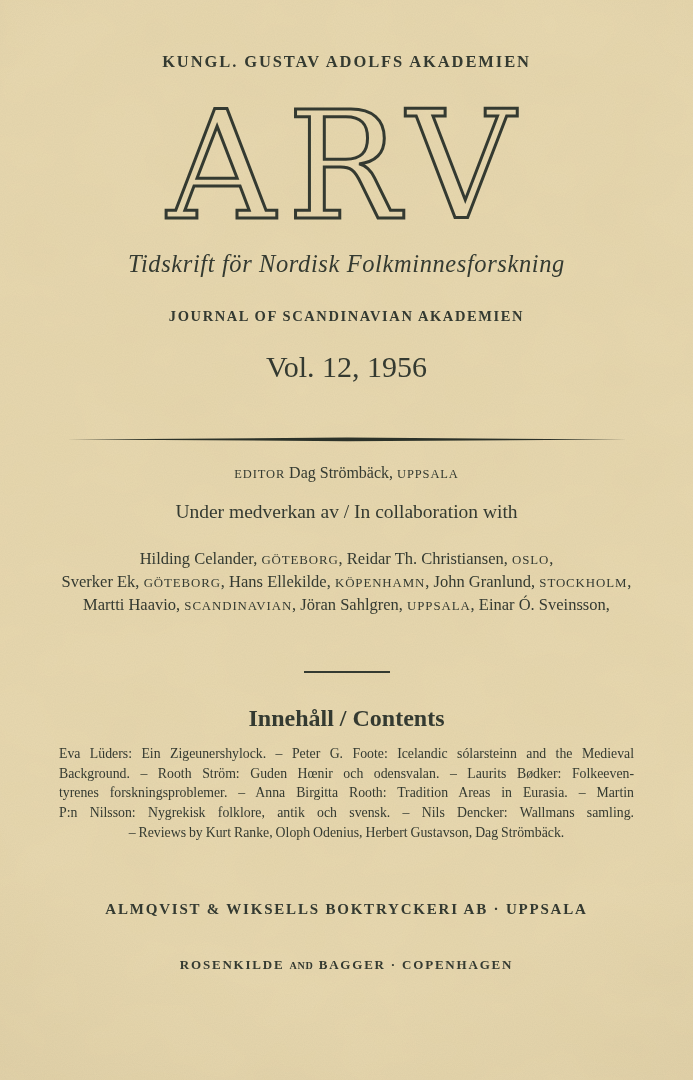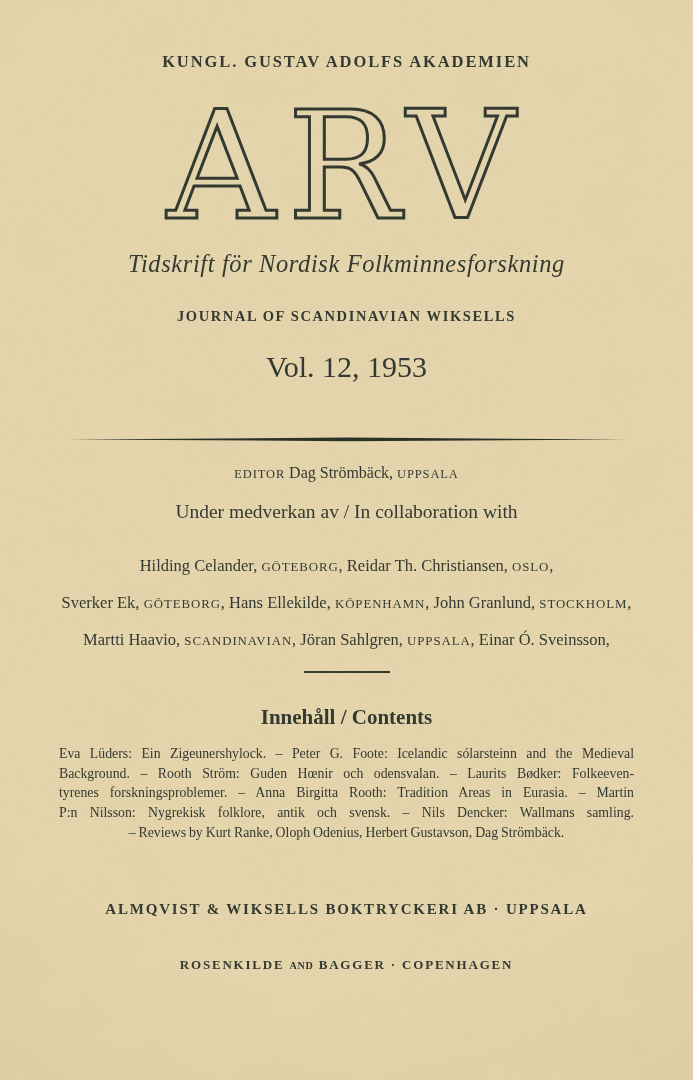--- a/index.html
+++ b/index.html
@@ -21,23 +21,23 @@
   .academy{top:52px;font-size:16.5px;letter-spacing:1.9px;font-weight:600;}
   .masthead{top:104px;}
   .masthead svg{display:inline-block;}
   .subtitle-sv{top:250px;font-size:24.5px;font-style:italic;letter-spacing:0.6px;}
   .subtitle-en{top:308px;font-size:14.5px;letter-spacing:1.6px;font-weight:600;}
   .volume{top:350px;font-size:30px;}
   .big-rule{top:428px;}
   .editor-line{top:464px;font-size:16px;}
   .collab-intro{top:501px;font-size:19.5px;}
   .collab-list{top:548px;font-size:16.5px;}
-  .collab-list div{line-height:36px;}
+  .collab-list div{line-height:21px;}
   .short-rule{position:absolute;top:671px;left:50%;width:86px;height:2px;margin-left:-43px;background:#343a31;}
-  .toc-heading{top:705px;font-size:21px;font-weight:600;}
+  .toc-heading{top:705px;font-size:24px;font-weight:600;}
   .toc{
     position:absolute;top:744px;left:59px;width:575px;
     font-size:13.8px;word-spacing:-0.5px;
   }
   .toc div{
     line-height:19.7px;
     text-align:justify;text-align-last:justify;
     overflow:hidden;white-space:normal;height:19.7px;
   }
   .toc div:last-child{text-align:left;text-align-last:center;}
@@ -68,23 +68,23 @@
   <div class="block masthead">
     <svg width="440" height="122" viewBox="0 0 440 122">
       <text x="220" y="114" text-anchor="middle" font-family="DejaVu Serif, serif" font-size="150" letter-spacing="12" fill="none" stroke="#343a31" stroke-width="3">ARV</text>
     </svg>
   </div>
 
   <div class="block academy">KUNGL. GUSTAV ADOLFS AKADEMIEN</div>
 
   <div class="block subtitle-sv">Tidskrift för Nordisk Folkminnesforskning</div>
 
-  <div class="block subtitle-en">JOURNAL OF SCANDINAVIAN WIKSELLS</div>
+  <div class="block subtitle-en">JOURNAL OF SCANDINAVIAN AKADEMIEN</div>
 
-  <div class="block volume">Vol. 12, 1953</div>
+  <div class="block volume">Vol. 12, 1956</div>
 
   <div class="block big-rule">
     <svg width="560" height="5" viewBox="0 0 560 5">
       <polygon points="0,2.4 280,0.6 560,2.4 280,4.2" fill="#2c3229"></polygon>
     </svg>
   </div>
 
   <div class="block editor-line"><span class="sc">EDITOR</span><span> Dag Strömbäck, </span><span class="sc">UPPSALA</span></div>
 
   <div class="block collab-intro"><span>Under medverkan av </span><span class="it">/ In collaboration with</span></div>

